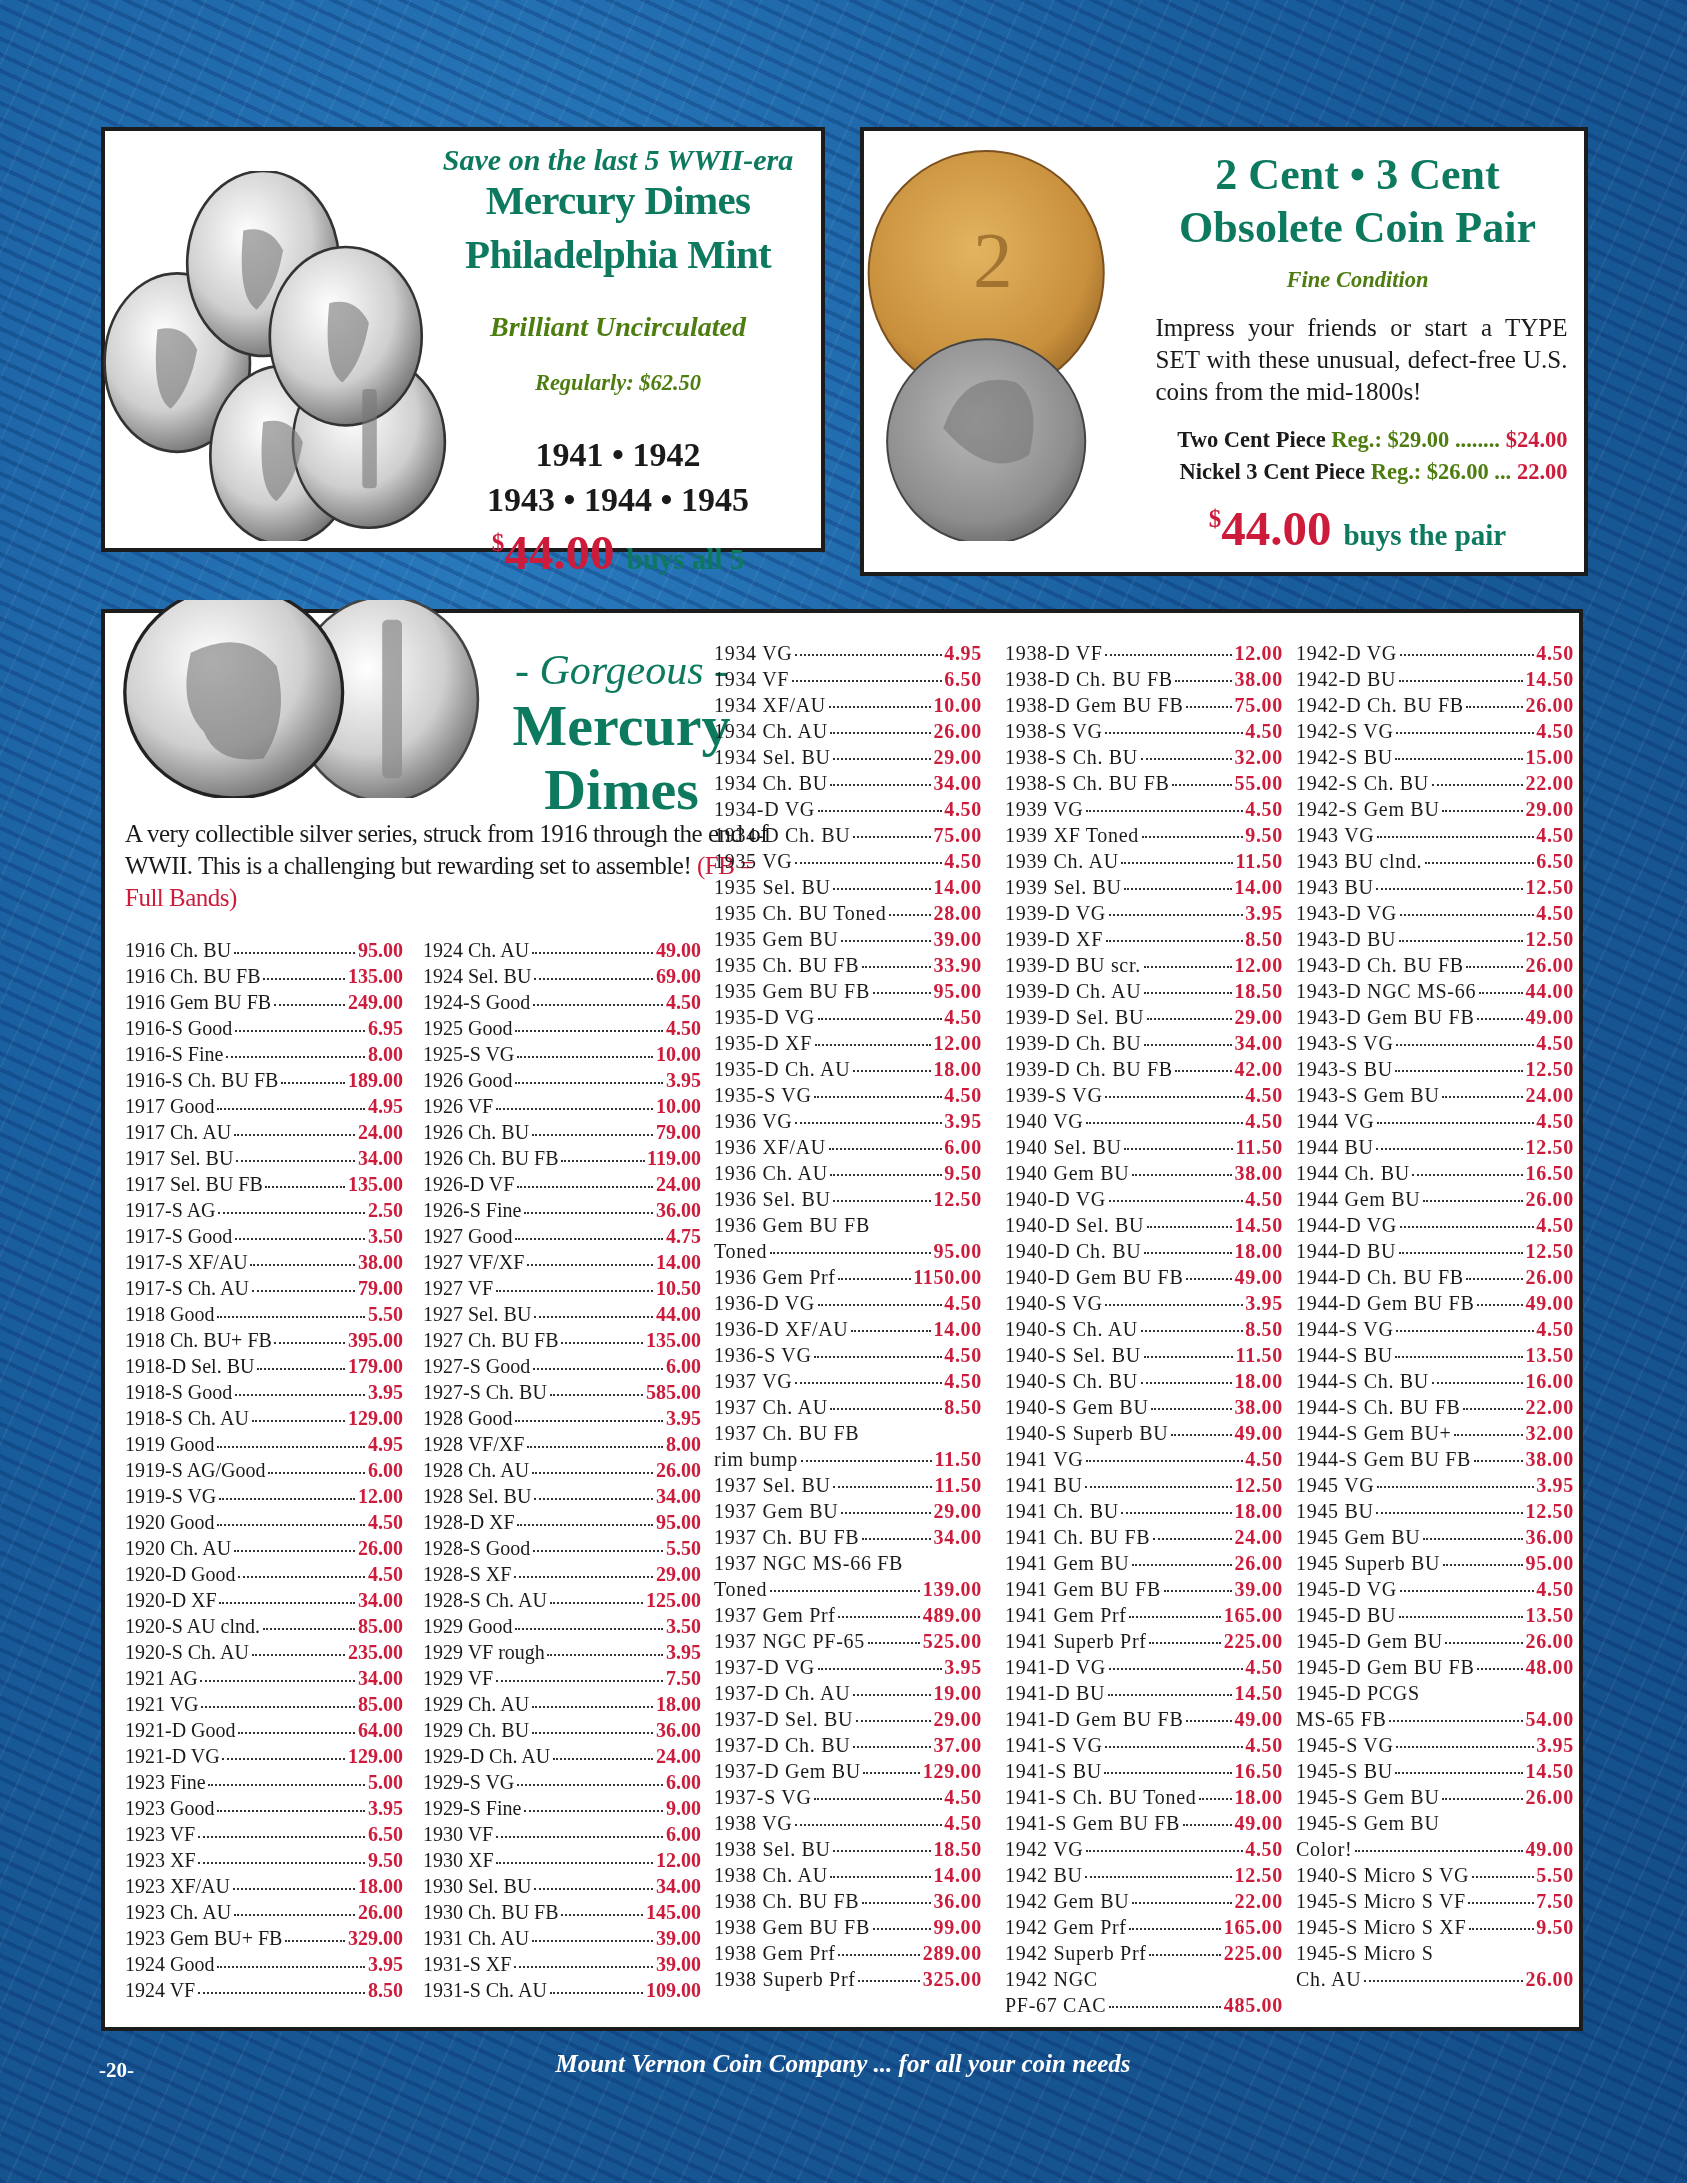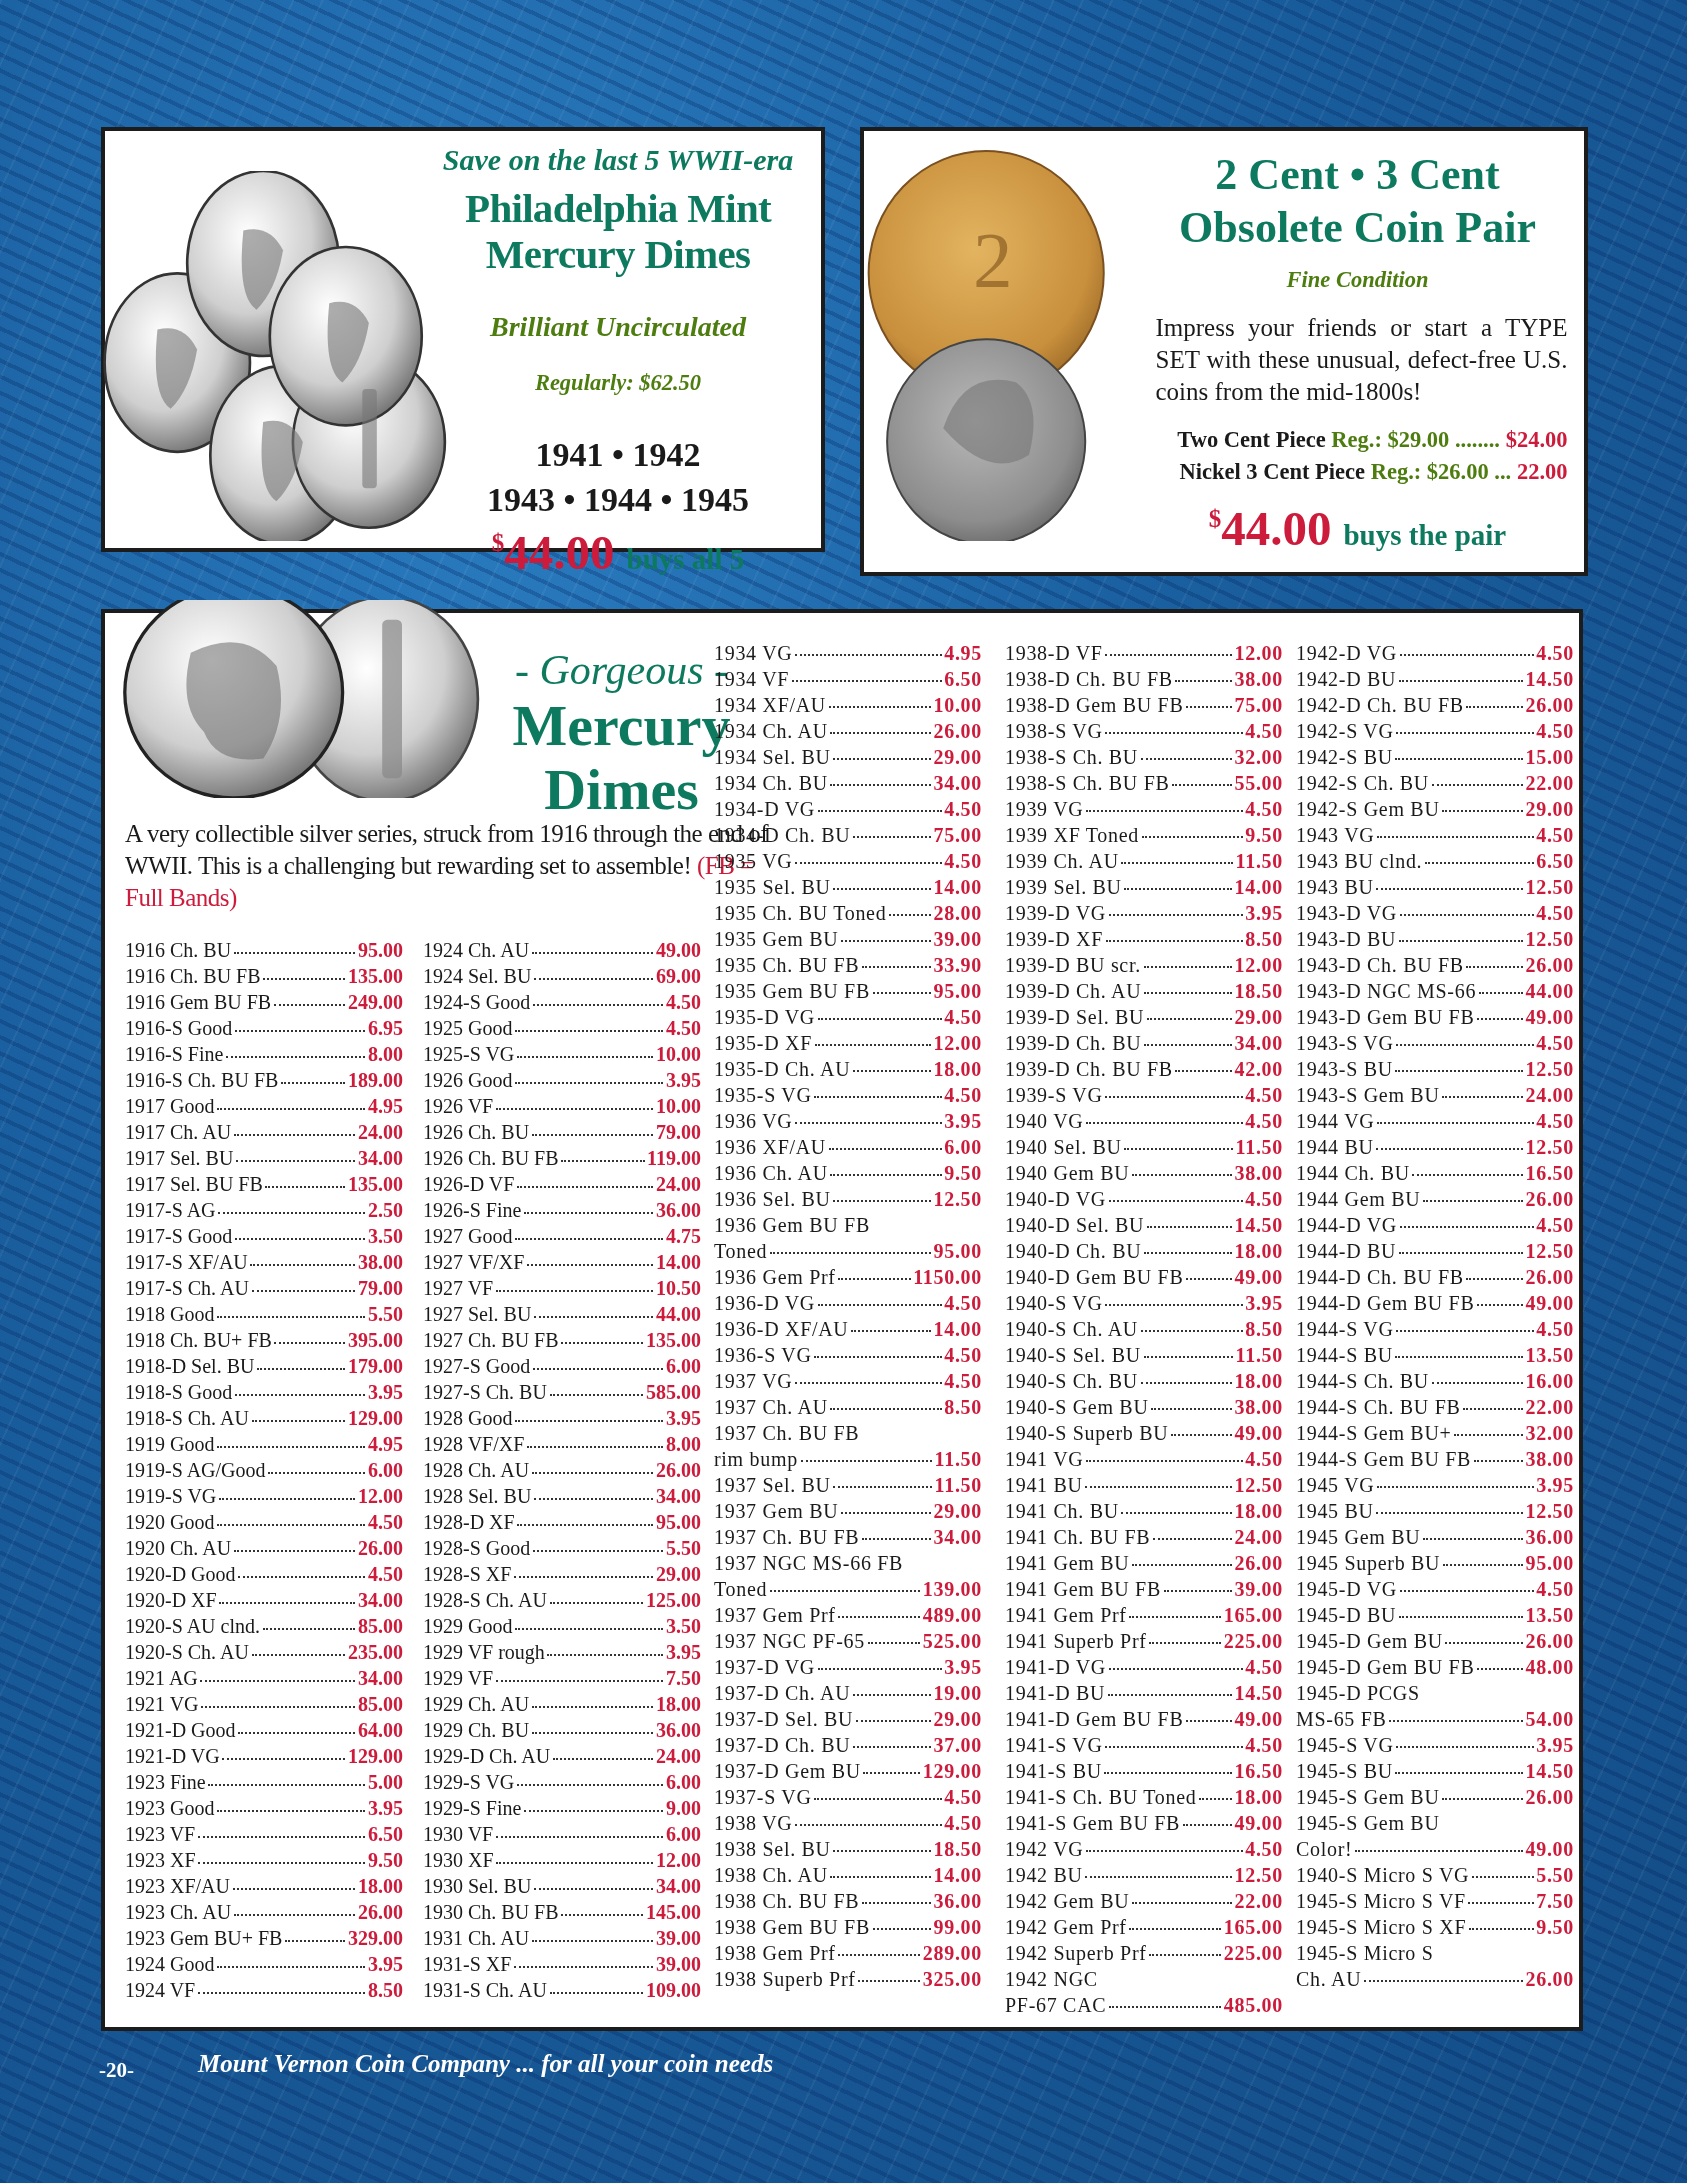--- a/index.html
+++ b/index.html
@@ -54,21 +54,21 @@
   .col5{left:1191px;top:26.5px;width:278px;font-size:20px;line-height:26px;}
 
   .row{display:flex;align-items:baseline;white-space:nowrap;}
   .row .lbl{color:#1a1a1a;}
   .row .dots{flex:1;border-bottom:2px dotted #333;margin:0 2.6px;position:relative;top:-3.3px;height:0;}
   .row .val{color:#cc1b3b;font-weight:bold;}
   .row.cont .lbl{}
   .col3 .row,.col4 .row,.col5 .row{letter-spacing:0.7px;}
 
   .footer-page{position:absolute;left:99px;top:2058px;color:#fff;font-weight:bold;font-size:21px;}
-  .footer-slogan{position:absolute;left:198px;width:1290px;top:2050px;color:#fff;font-style:italic;font-weight:bold;font-size:25px;}
+  .footer-slogan{position:absolute;left:198px;width:1290px;top:2050px;text-align:center;color:#fff;font-style:italic;font-weight:bold;font-size:25px;}
 </style>
 </head>
 <body>
 
 <div class="panel" id="p1">
   <svg class="coins" viewBox="0 0 560 560">
     <defs>
       <radialGradient id="silver" cx="40%" cy="35%" r="70%">
         <stop offset="0%" stop-color="#ffffff"></stop>
         <stop offset="60%" stop-color="#cfcfcf"></stop>
@@ -83,22 +83,22 @@
     <g fill="#777" opacity="0.6">
       <path d="M220 90 q40 -10 60 30 q-10 60 -40 90 q-30 -20 -20 -120z"></path>
       <path d="M350 200 q40 -10 60 30 q-10 60 -40 90 q-30 -20 -20 -120z"></path>
       <path d="M90 240 q40 -10 60 30 q-10 60 -40 90 q-30 -20 -20 -120z"></path>
       <path d="M250 380 q40 -10 60 30 q-10 60 -40 90 q-30 -20 -20 -120z"></path>
       <rect x="400" y="330" width="22" height="150" rx="6"></rect>
     </g>
   </svg>
   <div class="txt">
     <div class="t-italic-head green">Save on the last 5 WWII-era</div>
+    <div class="t-big green">Mercury Dimes</div>
     <div class="t-big green" style="margin-top:8px;">Philadelphia Mint</div>
-    <div class="t-big green">Mercury Dimes</div>
     <div class="t-sub blue" style="margin-top:34px;font-size:28px;">Brilliant Uncirculated</div>
     <div class="t-sub blue" style="margin-top:26.5px;font-size:22.5px;">Regularly: $62.50</div>
     <div class="t-years black" style="margin-top:36px;">1941 • 1942</div>
     <div class="t-years black">1943 • 1944 • 1945</div>
     <div class="price-line" style="margin-top:2.6px;">
       <span class="sup red">$</span><span class="amt red">44.00</span><span class="tag green">buys all 5</span>
     </div>
   </div>
 </div>
 

